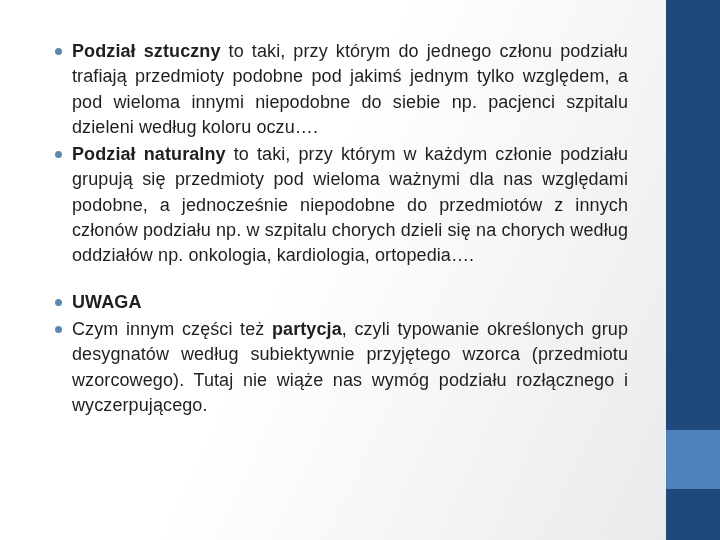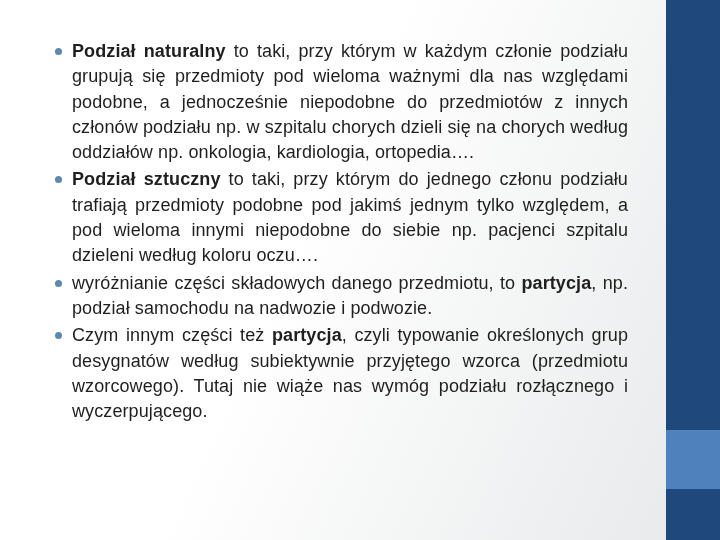--- a/index.html
+++ b/index.html
@@ -55,33 +55,33 @@
 </head>
 <body>
 
 <div class="slide">
 
   <div class="content">
     <ul class="bullets">
 
       <li>
         <span class="dot"></span>
-        <span class="b">Podział naturalny</span><span> to taki, przy którym w każdym członie podziału grupują się przedmioty pod wieloma ważnymi dla nas względami podobne, a jednocześnie niepodobne do przedmiotów z innych członów podziału np. w szpitalu chorych dzieli się na chorych według oddziałów np. onkologia, kardiologia, ortopedia….</span>
+        <span class="b">Podział sztuczny</span><span> to taki, przy którym do jednego członu podziału trafiają przedmioty podobne pod jakimś jednym tylko względem, a pod wieloma innymi niepodobne do siebie np. pacjenci szpitalu dzieleni według koloru oczu….</span>
       </li>
 
       <li>
         <span class="dot"></span>
-        <span class="b">Podział sztuczny</span><span> to taki, przy którym do jednego członu podziału trafiają przedmioty podobne pod jakimś jednym tylko względem, a pod wieloma innymi niepodobne do siebie np. pacjenci szpitalu dzieleni według koloru oczu….</span>
+        <span class="b">Podział naturalny</span><span> to taki, przy którym w każdym członie podziału grupują się przedmioty pod wieloma ważnymi dla nas względami podobne, a jednocześnie niepodobne do przedmiotów z innych członów podziału np. w szpitalu chorych dzieli się na chorych według oddziałów np. onkologia, kardiologia, ortopedia….</span>
       </li>
 
+      <li class="gap-before">
+        <span class="dot"></span>
+        <span class="b">UWAGA</span>
+      </li>
 
-      <li>
-        <span class="dot"></span>
-        <span>wyróżnianie części składowych danego przedmiotu, to </span><span class="b">partycja</span><span>, np. podział samochodu na nadwozie i podwozie.</span>
-      </li>
 
       <li>
         <span class="dot"></span>
         <span>Czym innym części też </span><span class="b">partycja</span><span>, czyli typowanie określonych grup desygnatów według subiektywnie przyjętego wzorca (przedmiotu wzorcowego). Tutaj nie wiąże nas wymóg podziału rozłącznego i wyczerpującego.</span>
       </li>
 
     </ul>
   </div>
 
   <div class="accent-bar"></div>

